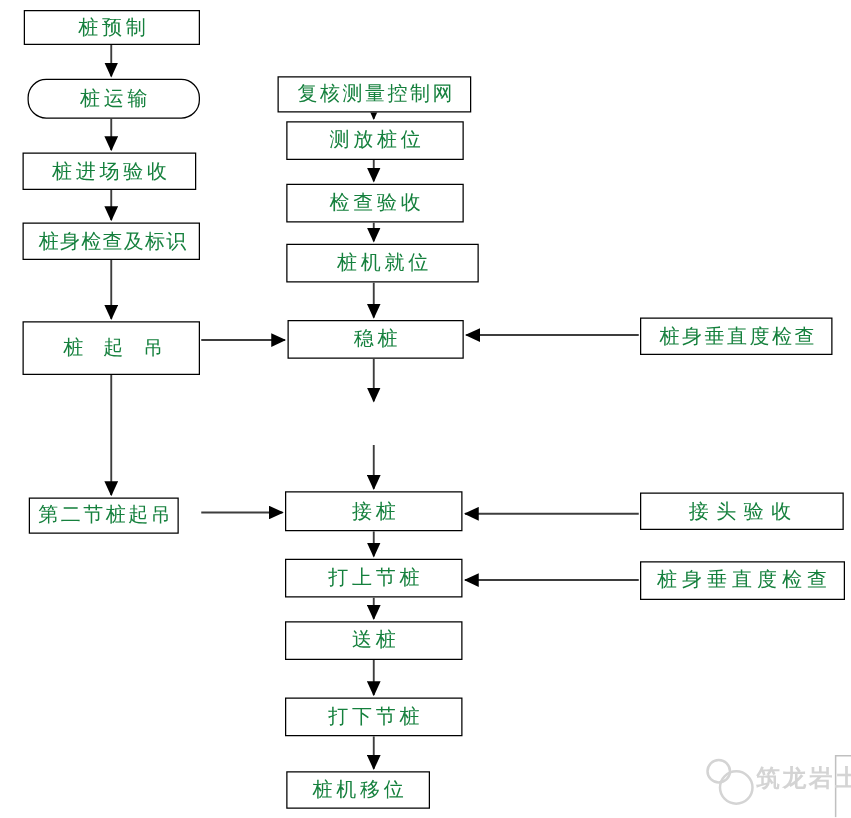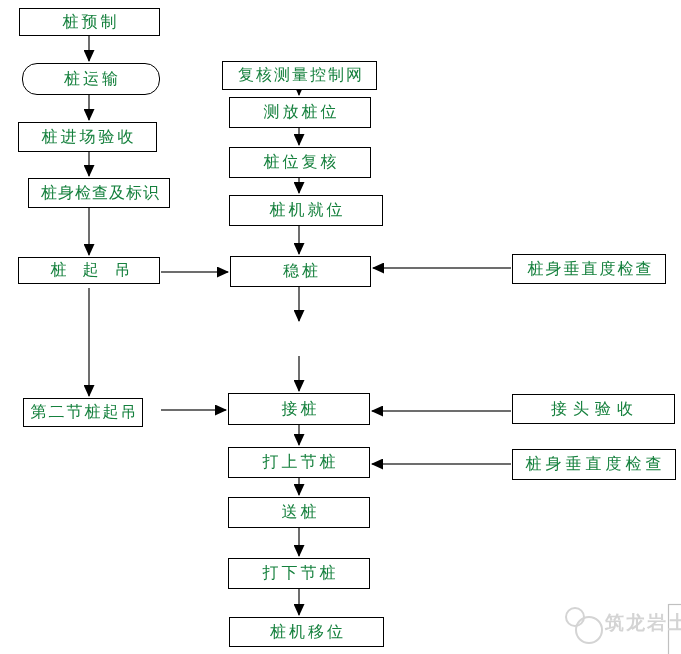--- a/index.html
+++ b/index.html
@@ -96,58 +96,58 @@
 
   <div class="node" style="left:19px;  top:8px;   width:141px; height:28px;">
       <span>桩预制</span>
     </div>
   <div class="node" style="left:22px;  top:63px;  width:138px; height:32px;border-radius:15px;">
       <span>桩运输</span>
     </div>
   <div class="node" style="left:18px;  top:122px; width:139px; height:30px;">
       <span>桩进场验收</span>
     </div>
-  <div class="node" style="left:18px;  top:178px; width:142px; height:30px; letter-spacing:1px;margin-left:10px;">
+  <div class="node" style="left:18px;  top:178px; width:142px; height:30px; letter-spacing:1px;">
       <span>桩身检查及标识</span>
     </div>
-  <div class="node" style="left:18px;  top:257px; width:142px; height:27px; letter-spacing:0;">
+  <div class="node" style="left:18px;  top:257px; width:142px; height:43px; letter-spacing:0;">
       <span>桩　起　吊</span>
     </div>
   <div class="node" style="left:23px;  top:398px; width:120px; height:29px; letter-spacing:2px;">
       <span>第二节桩起吊</span>
     </div>
 
   <div class="node" style="left:222px; top:46px;  width:155px; height:29px; letter-spacing:2px;margin-top:15px;">
       <span>复核测量控制网</span>
     </div>
   <div class="node" style="left:229px; top:97px;  width:142px; height:31px;">
       <span>测放桩位</span>
     </div>
   <div class="node" style="left:229px; top:147px; width:142px; height:31px;">
-      <span>桩位复核</span>
+      <span>检查验收</span>
     </div>
   <div class="node" style="left:229px; top:195px; width:154px; height:31px;">
       <span>桩机就位</span>
     </div>
   <div class="node" style="left:230px; top:256px; width:141px; height:31px;">
       <span>稳桩</span>
     </div>
   <div class="node" style="left:228px; top:393px; width:142px; height:32px;">
       <span>接桩</span>
     </div>
   <div class="node" style="left:228px; top:447px; width:142px; height:31px;">
       <span>打上节桩</span>
     </div>
   <div class="node" style="left:228px; top:497px; width:142px; height:31px;">
       <span>送桩</span>
     </div>
   <div class="node" style="left:228px; top:558px; width:142px; height:31px;">
       <span>打下节桩</span>
     </div>
-  <div class="node" style="left:229px; top:617px; width:155px; height:30px;">
+  <div class="node" style="left:229px; top:617px; width:115px; height:30px;">
       <span>桩机移位</span>
     </div>
 
   <div class="node" style="left:512px; top:254px; width:154px; height:30px; letter-spacing:2px;">
       <span>桩身垂直度检查</span>
     </div>
   <div class="node" style="left:512px; top:394px; width:163px; height:30px; letter-spacing:6px;">
       <span>接头验收</span>
     </div>
   <div class="node" style="left:512px; top:449px; width:164px; height:31px; letter-spacing:4px;">

